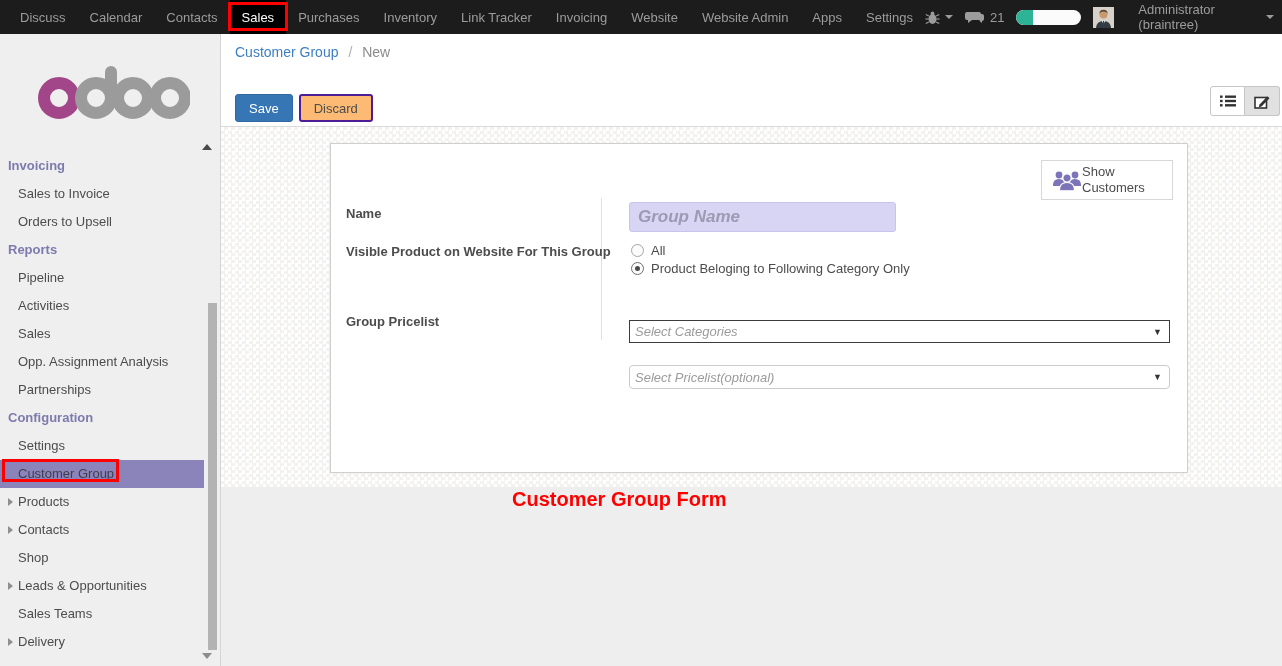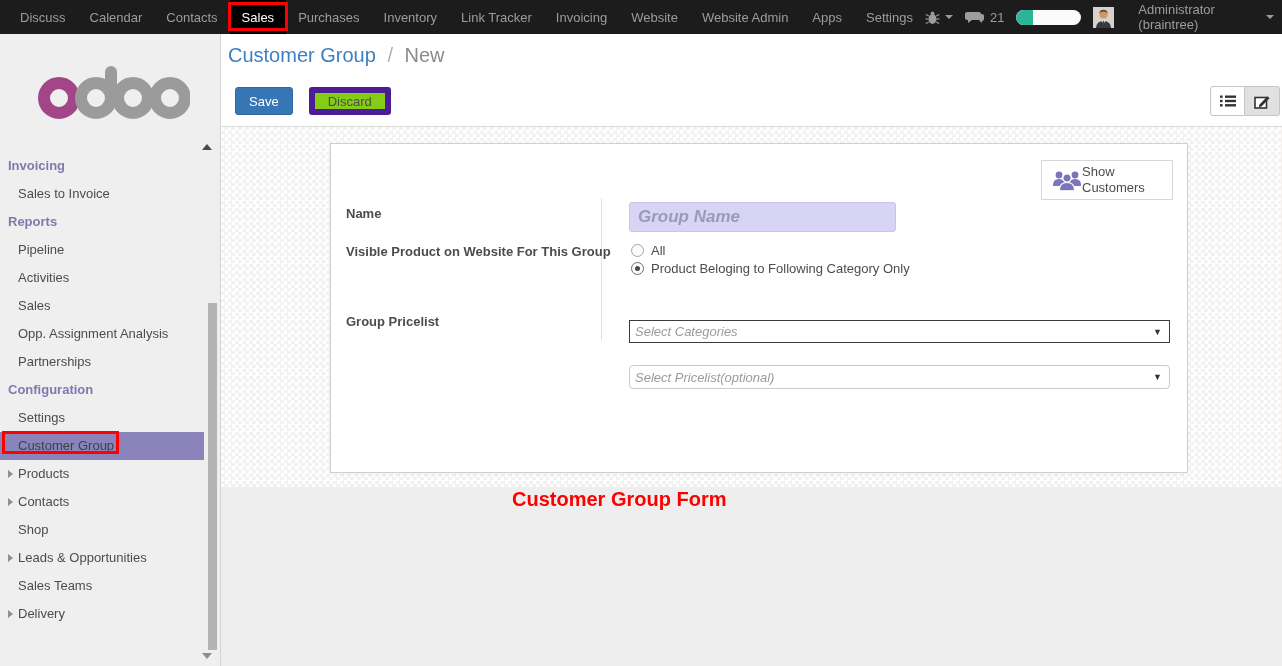--- a/index.html
+++ b/index.html
@@ -28,28 +28,28 @@
   .menu{position:absolute;left:0;top:118px;right:17px;}
   .side-header{height:28px;line-height:28px;padding-left:8px;color:#7c7bad;font-weight:bold;font-size:13px;}
   .side-item{position:relative;height:28px;line-height:28px;padding-left:18px;color:#4c4c4c;font-size:13px;cursor:pointer;white-space:nowrap;}
   .side-item.selected{background:#8b84ba;width:204px;color:#3f3e4d;}
   .side-caret{position:absolute;left:8px;top:10px;width:0;height:0;border-top:4px solid transparent;border-bottom:4px solid transparent;border-left:5px solid #8f8f8f;}
   .side-item .red-box{position:absolute;left:2px;top:-1px;width:117px;height:23px;border:3px solid #ff0000;pointer-events:none;}
 
   
   .main{position:absolute;left:221px;top:34px;width:1061px;height:632px;}
   .control-panel{position:absolute;left:0;top:0;width:100%;height:93px;background:#ffffff;border-bottom:1px solid #dbdada;}
-  .breadcrumb{position:absolute;left:7px;top:10px;font-size:20px;white-space:nowrap;}
+  .breadcrumb{position:absolute;left:14px;top:10px;font-size:14px;white-space:nowrap;}
   .bc-parent{color:#3c7fc3;cursor:pointer;}
   .bc-sep{color:#b0b0b0;padding:0 6px;}
   .bc-current{color:#8b8b8b;}
-  .btns{position:absolute;left:14px;top:53px;display:flex;gap:16px;}
+  .btns{position:absolute;left:14px;top:60px;display:flex;gap:6px;}
   .btn{height:28px;padding:0 13px;font-size:13px;border-radius:3px;display:flex;align-items:center;cursor:pointer;}
   .btn-save{background:#3676b5;border:1px solid #3068a0;color:#fff;}
-  .btn-discard{background:#84cc16;border:6px solid #4c1d95;color:#4c4c4c;}
+  .btn-discard{background:#fdba74;border:2px solid #4c1d95;color:#4c4c4c;}
   .switcher{position:absolute;right:2px;top:52px;display:flex;}
   .sw-btn{width:35px;height:30px;border:1px solid #c6c6c6;background:#fff;display:flex;align-items:center;justify-content:center;cursor:pointer;}
   .sw-btn + .sw-btn{border-left:none;}
   .sw-btn:first-child{border-radius:3px 0 0 3px;}
   .sw-btn:last-child{border-radius:0 3px 3px 0;}
   .sw-btn.active{background:#e2e1e1;}
 
   .form-view{position:absolute;left:0;top:93px;width:100%;height:360px;
     background:repeating-conic-gradient(#f3f2f1 0% 25%, #ffffff 0% 50%);background-size:7px 7px;}
   .sheet{position:absolute;left:109px;top:16px;width:858px;height:330px;background:#fff;border:1px solid #d0cfcf;box-shadow:0 1px 3px rgba(0,0,0,.06);}
@@ -170,20 +170,21 @@
       <circle cx="58" cy="38" r="15" fill="none" stroke="#9b9b9b" stroke-width="12"></circle>
       <path d="M73 12 V38" stroke="#9b9b9b" stroke-width="12" stroke-linecap="round" fill="none"></path>
       <circle cx="95" cy="38" r="15" fill="none" stroke="#9b9b9b" stroke-width="12"></circle>
       <circle cx="132" cy="38" r="15" fill="none" stroke="#9b9b9b" stroke-width="12"></circle>
     </svg>
   </div>
   <div class="scroll-up"></div>
   <div class="menu" id="sidebar-menu">
       <div class="side-header"><span>Invoicing</span></div>
       <div class="side-item"><span>Sales to Invoice</span></div>
+      <div class="side-item"><span>Orders to Upsell</span></div>
       <div class="side-header"><span>Reports</span></div>
       <div class="side-item"><span>Pipeline</span></div>
       <div class="side-item"><span>Activities</span></div>
       <div class="side-item"><span>Sales</span></div>
       <div class="side-item"><span>Opp. Assignment Analysis</span></div>
       <div class="side-item"><span>Partnerships</span></div>
       <div class="side-header"><span>Configuration</span></div>
       <div class="side-item"><span>Settings</span></div>
       <div class="side-item selected"><span>Customer Group</span><div class="red-box"></div></div>
       <div class="side-item"><span class="side-caret"></span><span>Products</span></div>

